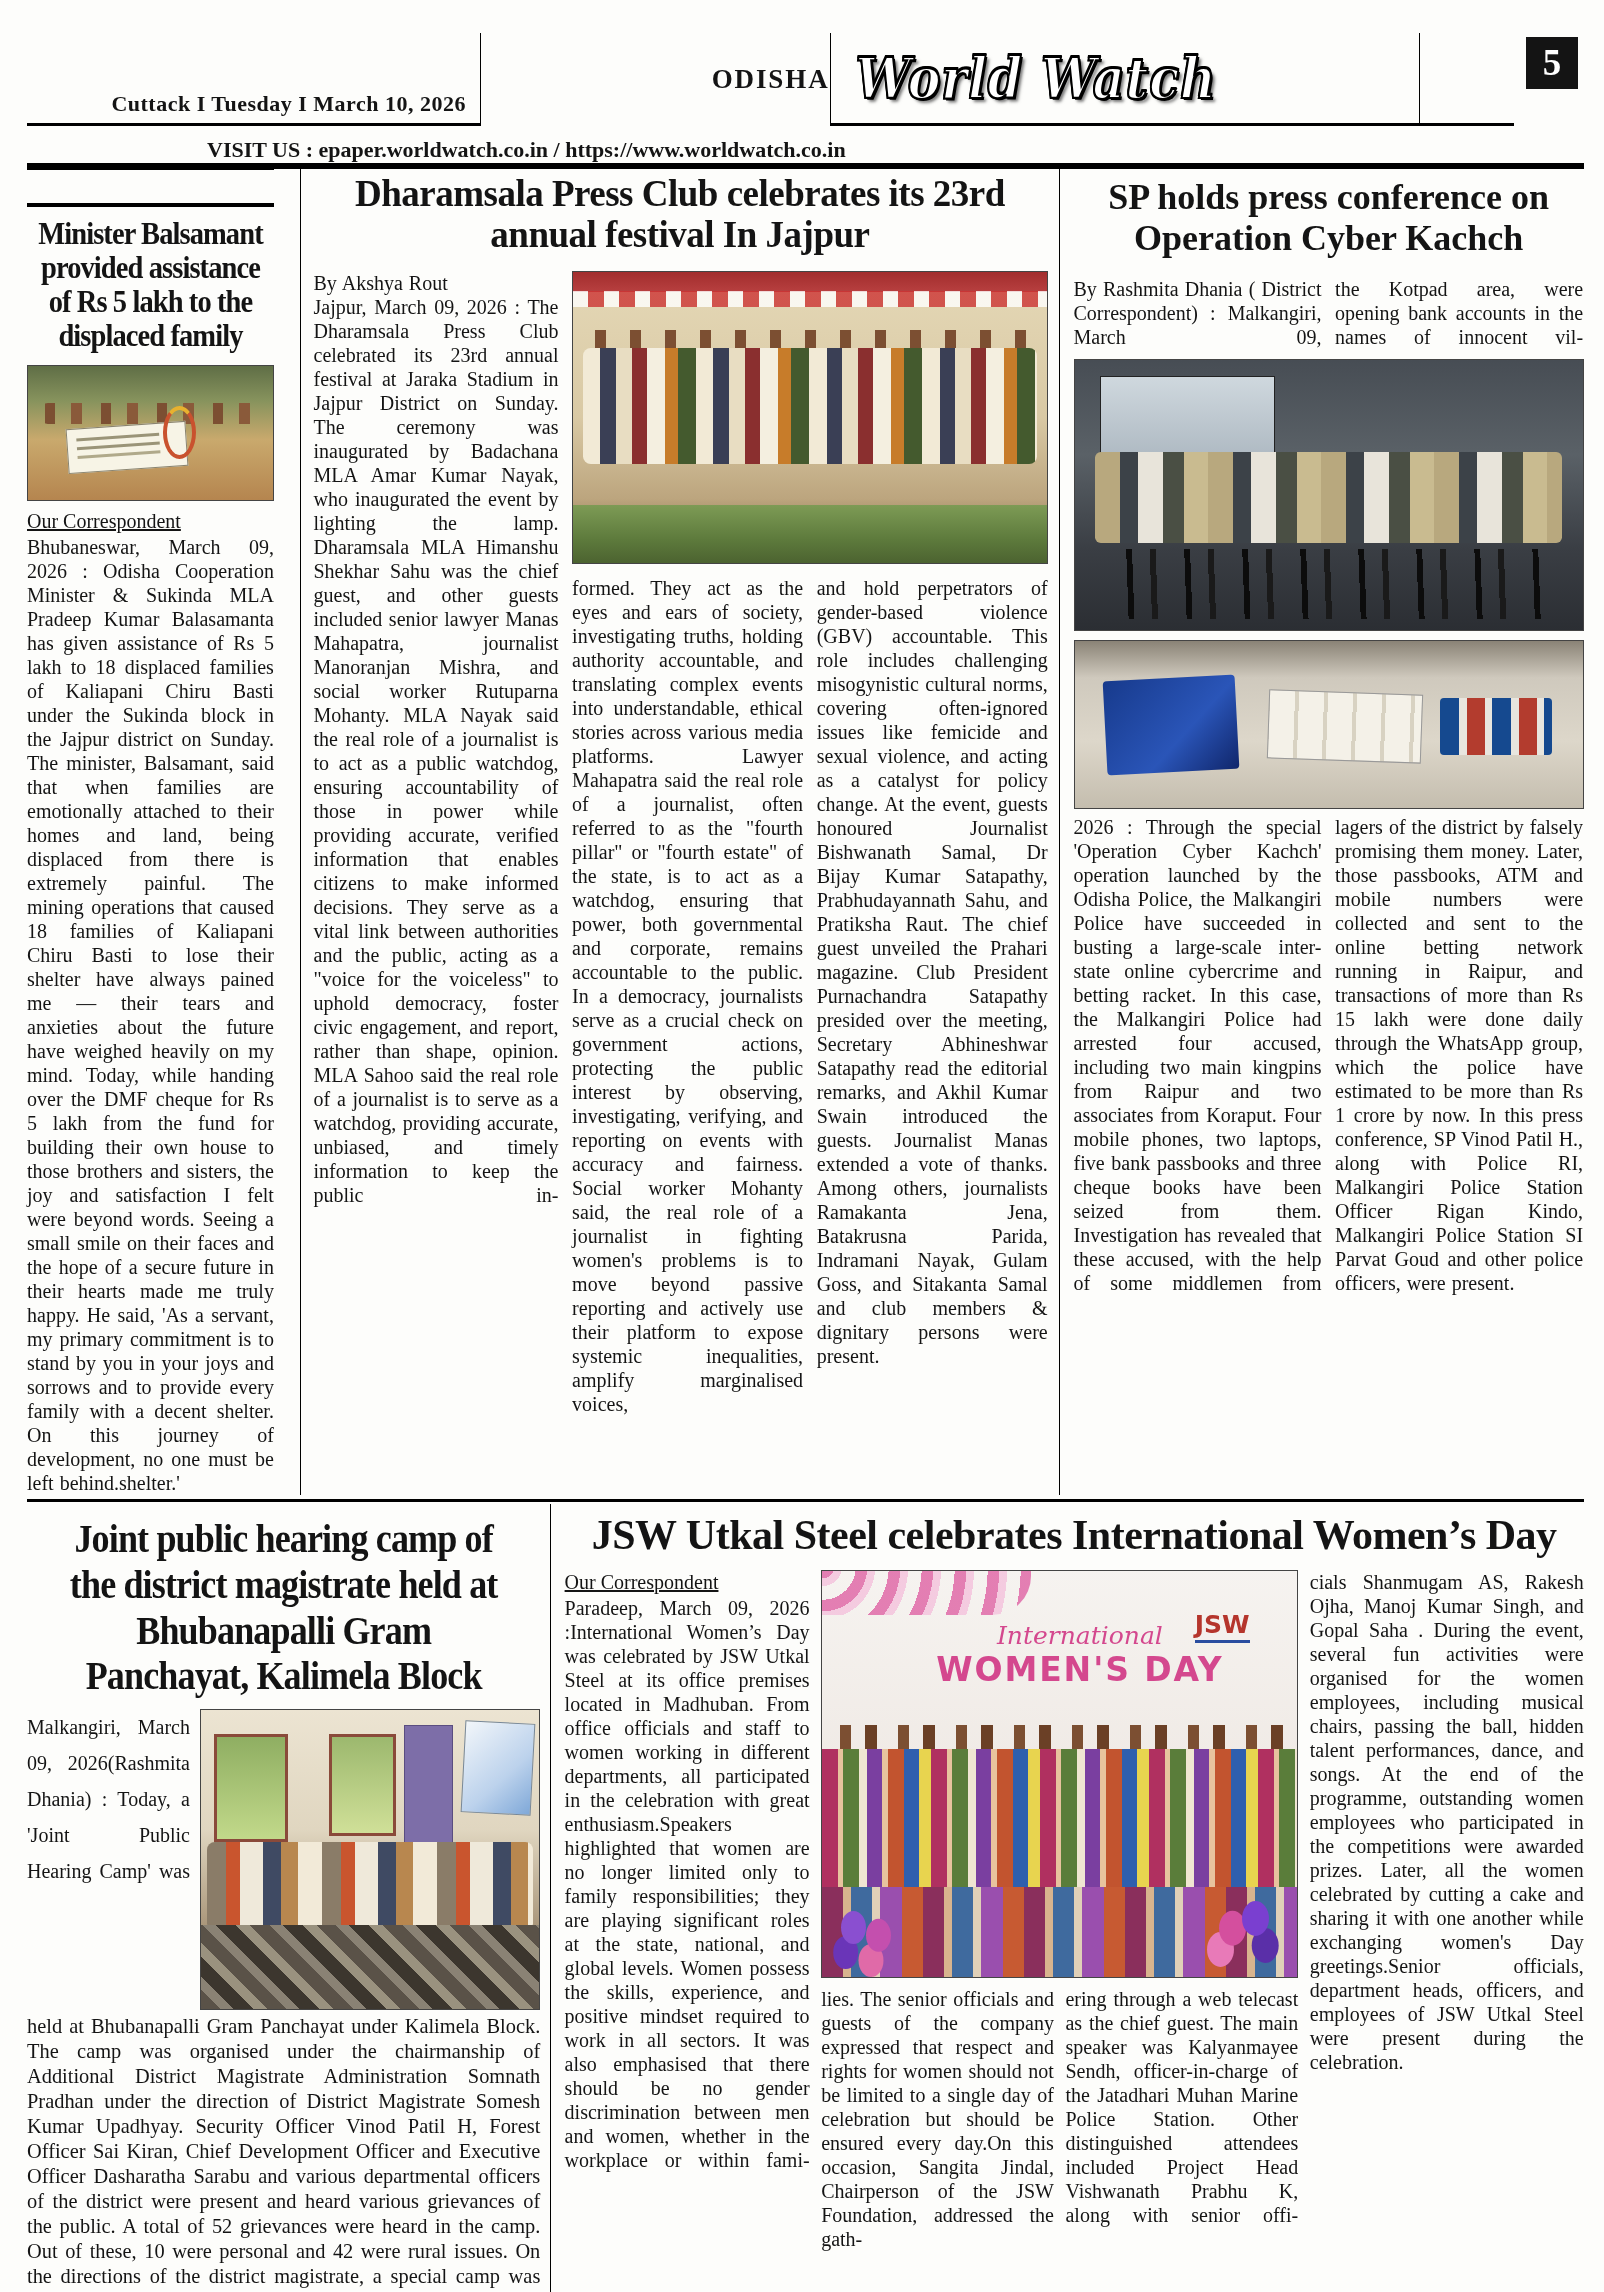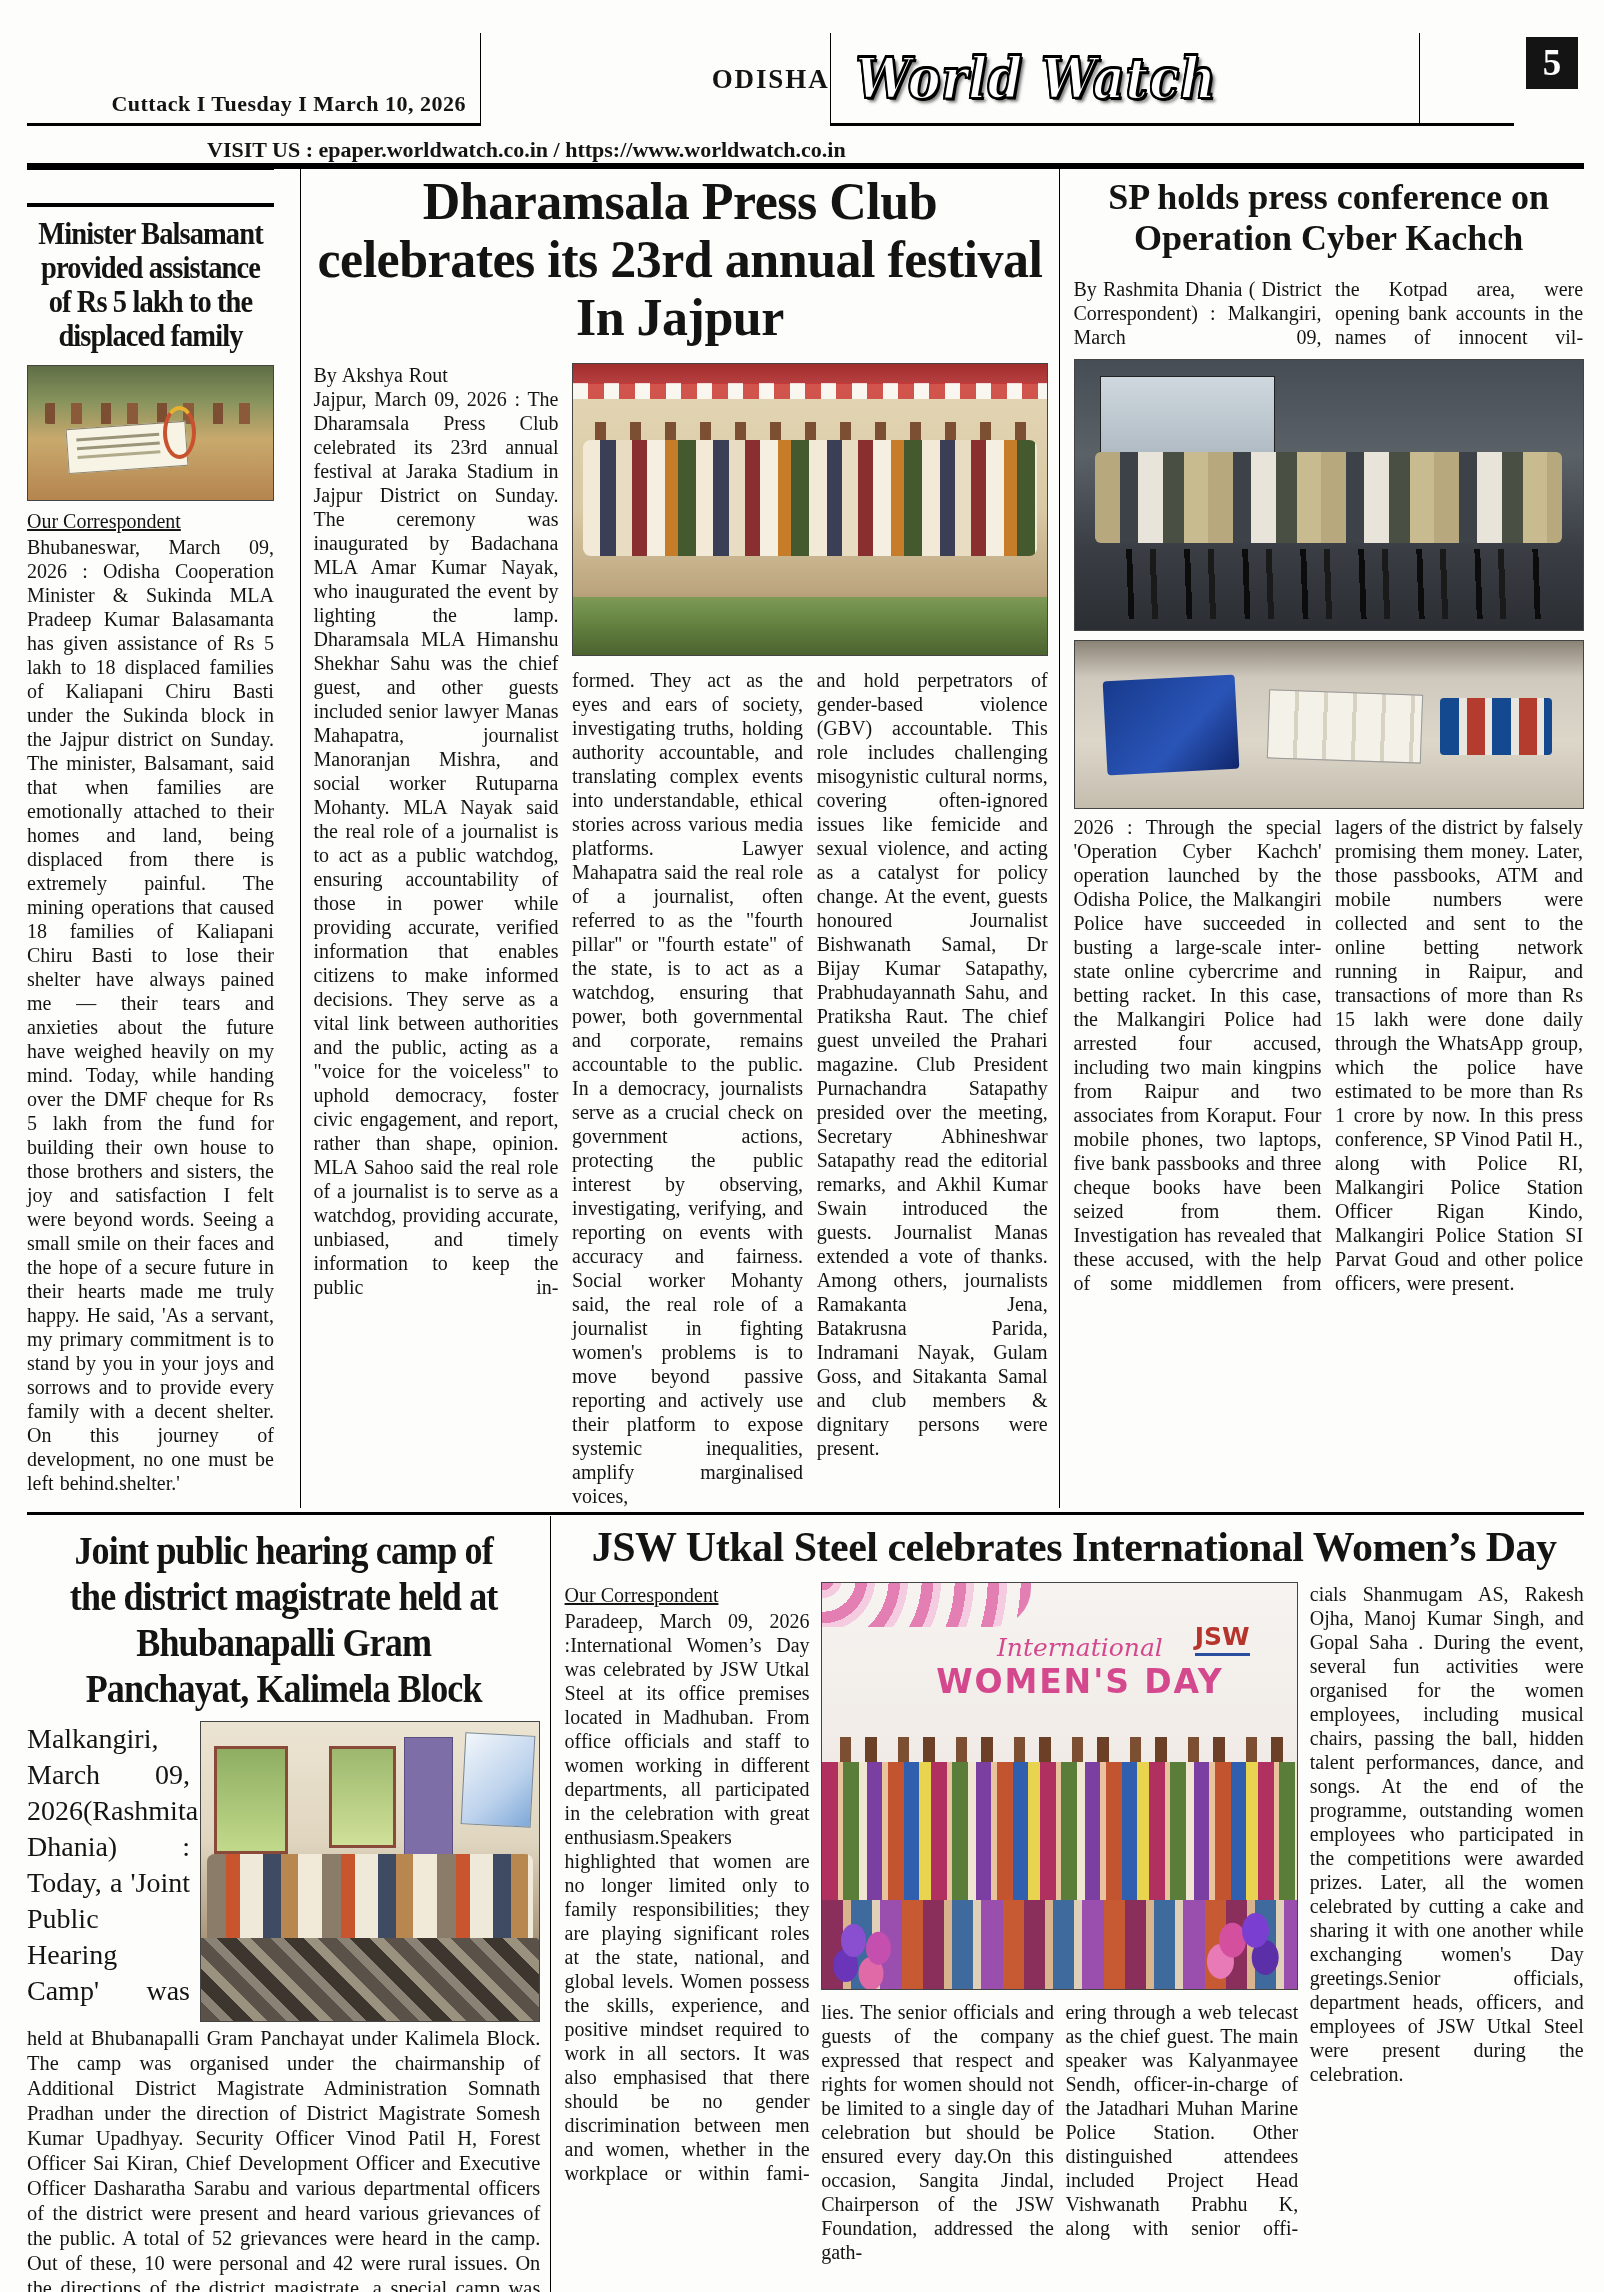--- a/index.html
+++ b/index.html
@@ -39,41 +39,41 @@
   .flow{text-align:justify;-moz-text-align-last:justify;text-align-last:justify;}
   .byline-ul{font-size:20px;text-decoration:underline;margin:1.9px 0;}
   .photo{position:relative;overflow:hidden;border:1px solid #444;background:#cfc8b8;}
   
   .top-section{display:flex;min-height:1279px;}
   .col-minister{width:274px;box-sizing:border-box;border-right:1.9px solid #000;padding-right:26px;}
   .minister-gap{height:33px;}
   .h-minister{font-weight:bold;font-size:31px;line-height:1.1;text-align:center;
     letter-spacing:-1px;transform:scaleX(0.92);transform-origin:center;margin:9.7px 0 11.6px;}
   .col-press{width:759px;box-sizing:border-box;border-right:1.9px solid #000;padding:0 12.6px;}
-  .h-press{font-weight:bold;font-size:52px;line-height:1.12;text-align:center;
+  .h-press{font-weight:bold;font-size:37px;line-height:1.12;text-align:center;
     letter-spacing:-0.5px;margin:3.9px 0 15.5px;}
   .press-flex{display:flex;gap:13.6px;}
   .press-col1{width:245px;flex:0 0 auto;}
   .press-right{flex:1;}
   .press-midcols{display:flex;gap:13.6px;margin-top:11.6px;}
   .press-midcols > div{width:231px;}
   .col-cyber{width:524px;box-sizing:border-box;padding-left:13.6px;}
   .h-cyber{font-weight:bold;font-size:36px;line-height:1.15;text-align:center;margin:7.8px 0 17.5px;}
   .cyber-intro{display:flex;gap:13.6px;margin-bottom:9.7px;}
   .cyber-intro > div{width:248px;}
   .cyber-cols{display:flex;gap:13.6px;margin-top:6px;}
   .cyber-cols > div{width:248px;}
   
   .section-rule{border-top:3.9px solid #000;margin-top:3.9px;}
   .bottom-section{display:flex;margin-top:1.9px;}
   .col-hearing{width:524px;box-sizing:border-box;border-right:1.9px solid #000;padding:3.9px 9.7px 0 0;}
   .h-hearing{font-weight:bold;font-size:41px;line-height:1.12;text-align:center;
     letter-spacing:-1px;transform:scaleX(0.88);transform-origin:center;margin:7.8px 0 9.7px;}
   .hearing-top{display:flex;gap:9.7px;margin-bottom:3.9px;}
-  .hearing-intro{width:163px;font-size:28px;line-height:36px;}
+  .hearing-intro{width:163px;font-size:20px;line-height:36px;}
   .hearing-photo-wrap{flex:1;}
   .hearing-body{font-size:20.4px;line-height:25px;text-align:justify;word-spacing:1px;margin-top:3.9px;}
   .col-jsw{flex:1;box-sizing:border-box;padding:3.9px 0 0 13.6px;}
   .h-jsw{font-weight:bold;font-size:42px;line-height:1.1;text-align:center;
     letter-spacing:-0.5px;margin:3.9px 0 11.6px;}
   .jsw-flex{display:flex;gap:11.6px;}
   .jsw-col1{width:245px;flex:0 0 auto;}
   .jsw-mid{width:477px;flex:0 0 auto;}
   .jsw-midcols{display:flex;gap:11.6px;margin-top:9.7px;}
   .jsw-midcols > div{width:233px;}

